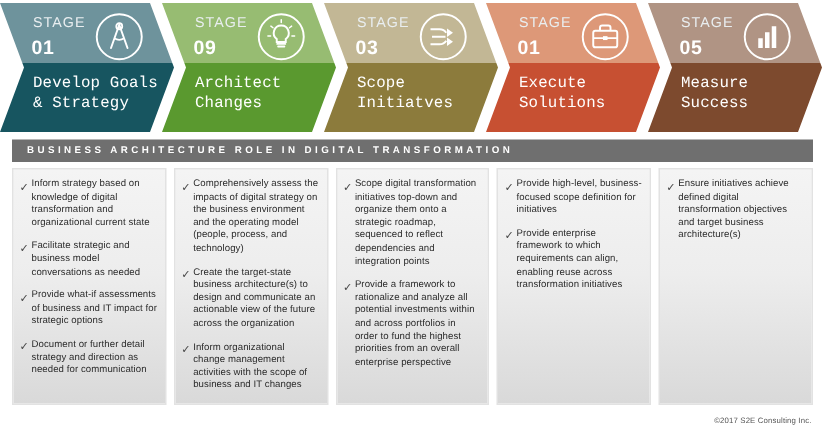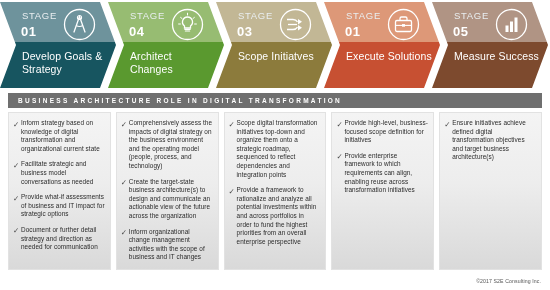--- a/index.html
+++ b/index.html
@@ -66,20 +66,21 @@
   }
   .stage-title {
     position: absolute;
     left: 22px;
     top: 48px;
     font-size: 10.5px;
     color: #ffffff;
     line-height: 12.5px;
     width: 86px;
     letter-spacing: 0.1px;
+    font-family: Liberation Mono, monospace;
   }
   .stage-icon {
     position: absolute;
     top: 6px;
     width: 33px;
     height: 33px;
   }
   .stage-icon svg { display: block; }
 
   
@@ -189,21 +190,21 @@
               <path d="M0 0 H100 L116 43 L100 86 H0 L16 43 Z"></path>
             </clipPath>
           </defs>
           <g clip-path="url(#clip1)">
             <rect x="0" y="0" width="116" height="40" fill="#97bc72"></rect>
             <rect x="0" y="40" width="116" height="46" fill="#5a992f"></rect>
           </g>
         </svg>
         <div class="chev-content" style="width: 116px;">
           <div class="stage-word">STAGE</div>
-          <div class="stage-num">04</div>
+          <div class="stage-num">09</div>
           <div class="stage-title">Architect Changes</div>
           <div class="stage-icon" style="left: 63px;">
             <svg width="33" height="33" viewBox="0 0 33 33">
               <circle cx="16.5" cy="16.5" r="15" fill="none" stroke="#ffffff" stroke-width="1.3"></circle>
               <path d="M16.5 9 a5 5 0 0 1 3 9 v2 h-6 v-2 a5 5 0 0 1 3 -9 z" fill="none" stroke="#ffffff" stroke-width="1.3"></path>
               <path d="M13.8 21.3 h5.4 M14.4 23 h4.2" stroke="#ffffff" stroke-width="1.2" stroke-linecap="round"></path>
               <path d="M16.5 5.2 v1.8 M9.6 9.4 l1.4 1.1 M23.4 9.4 l-1.4 1.1 M7.6 16 h1.8 M23.6 16 h1.8" stroke="#ffffff" stroke-width="1" stroke-linecap="round"></path>
             </svg>
           </div>
         </div>

